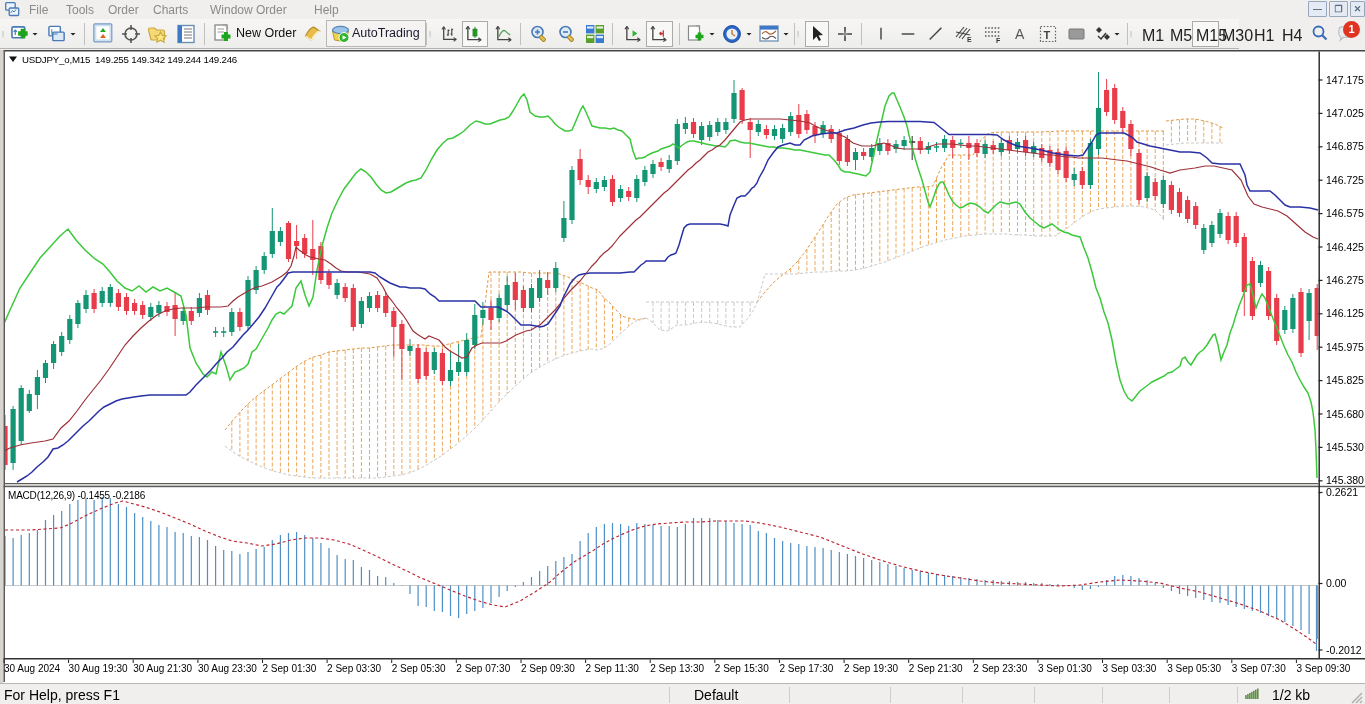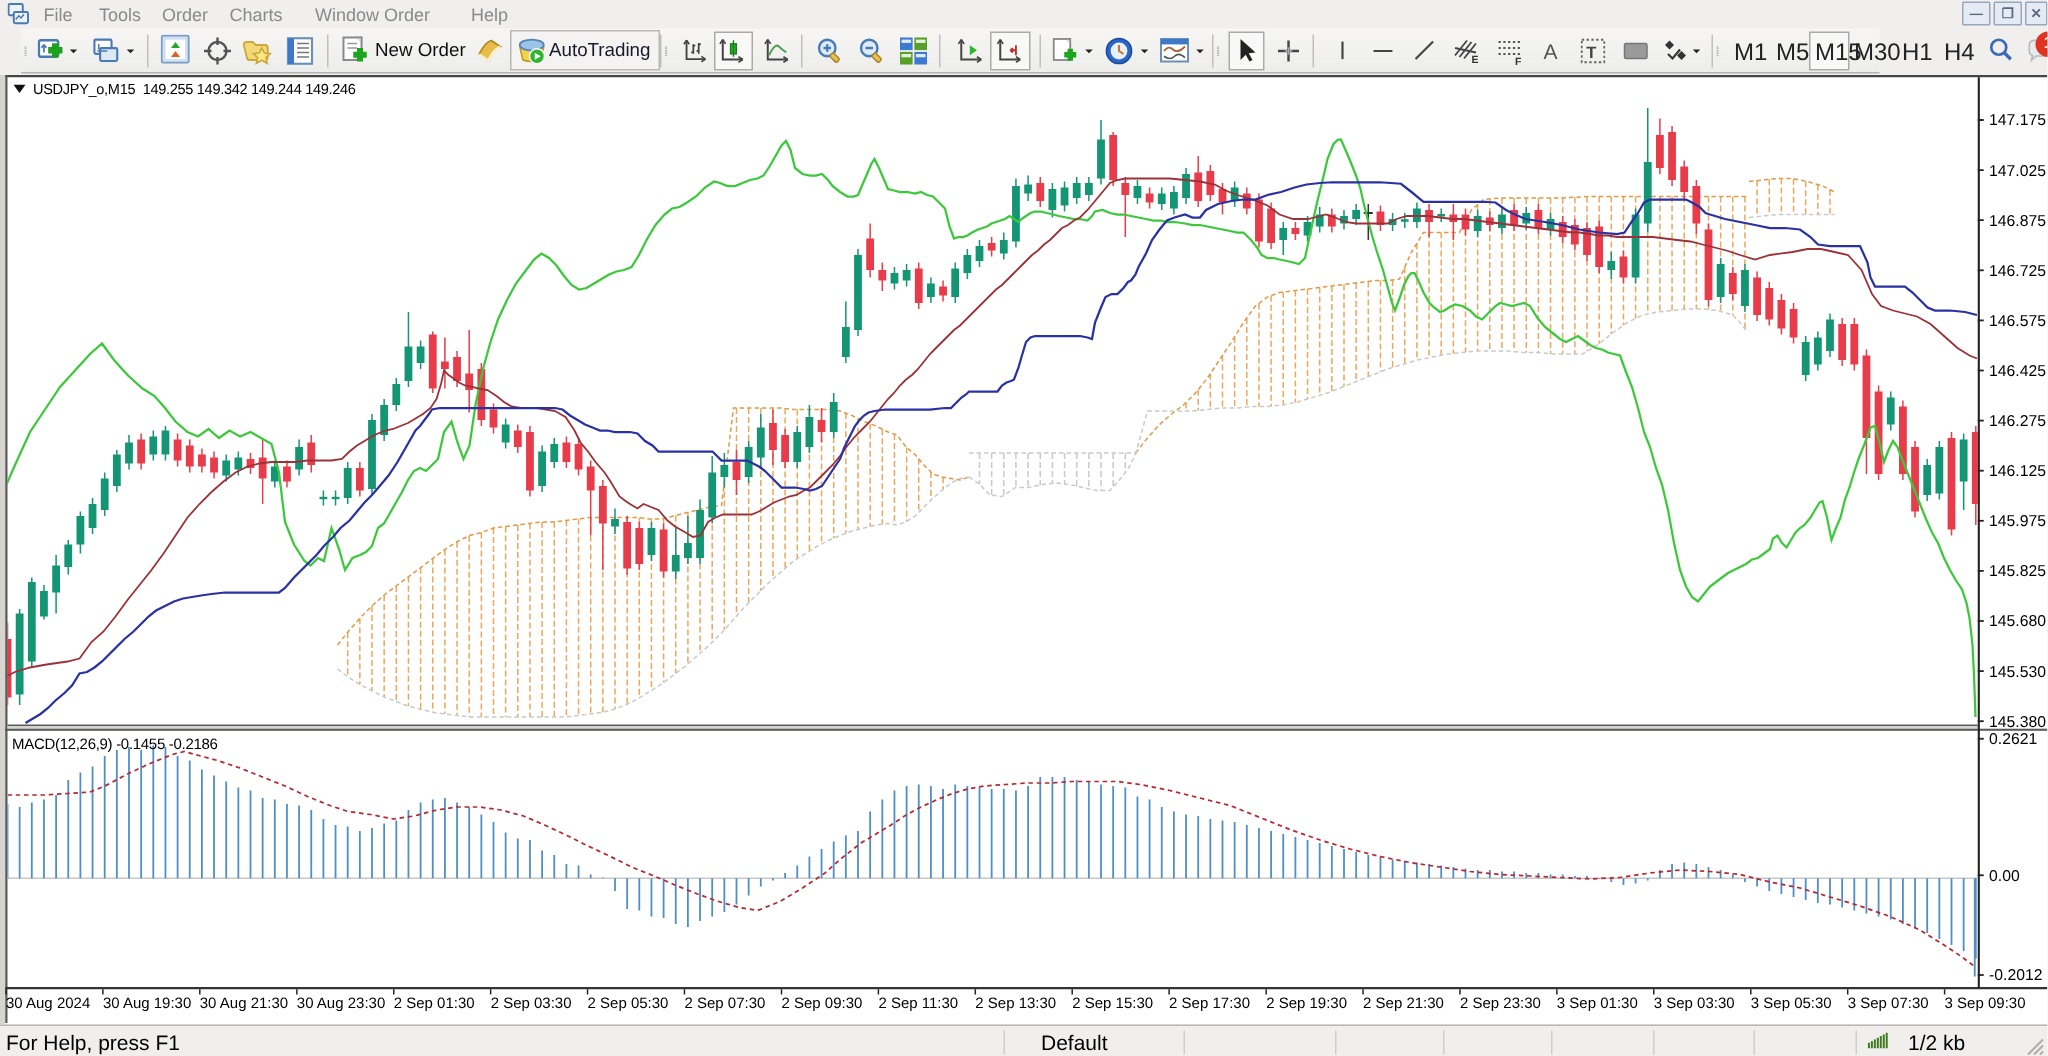--- a/index.html
+++ b/index.html
@@ -1,19 +1,19 @@
 <!DOCTYPE html>
 <html><head><meta charset="utf-8"><style>
 * { margin:0; padding:0; box-sizing:border-box; }
 body { width:1365px; height:704px; font-family:"Liberation Sans",sans-serif; background:#f0efee; overflow:hidden; position:relative; }
 .menubar { position:absolute; left:0; top:0; width:1119px; height:19px; background:#f0efee; }
 .menubar span { position:absolute; top:3px; font-size:12px; color:#8a8a8a; }
 .mt4icon { position:absolute; left:5px; top:2px; }
 .wbtn { position:absolute; top:1px; width:19px; height:16px; background:#e4ebf4; border:1px solid #98a8bc; border-radius:1px; color:#5a6b7d; font-size:9px; font-weight:bold; text-align:center; line-height:14px; }
-.toolbar { position:absolute; left:14px; top:19px; width:1239px; height:30px; background:linear-gradient(#f7f6f5,#ededeb); border-bottom:1px solid #b6b4b2; }
+.toolbar { position:absolute; left:0; top:19px; width:1239px; height:30px; background:linear-gradient(#f7f6f5,#ededeb); border-bottom:1px solid #b6b4b2; }
 .tbi { position:absolute; }
 .sep { position:absolute; top:4px; width:1px; height:22px; background:#c2c0be; }
 .tbtxt { position:absolute; top:7px; font-size:12.5px; color:#111; }
 .atbtn { position:absolute; left:326px; top:1px; width:100px; height:27px; background:#f4f3f2; border:1px solid #b9b7b5; }
 .selbox { position:absolute; top:1.5px; height:26px; border:1px solid #aaa; background:#f8f8f7; }
 .tf { position:absolute; top:7.5px; font-size:16px; color:#222; }
 .badge { position:absolute; left:1343px; top:2px; width:17px; height:17px; border-radius:9px; background:#e03423; color:#fff; font-size:11px; font-weight:bold; text-align:center; line-height:17px; }
 .chart { position:absolute; left:0; top:50px; width:1365px; height:633px; background:#fff; }
 .statusbar { position:absolute; left:0; top:683px; width:1365px; height:24px; background:#f0efee; border-top:1px solid #b9b7b5; font-size:14px; }
 .sbd { position:absolute; top:3px; width:1px; height:16px; background:#cfcdca; }

